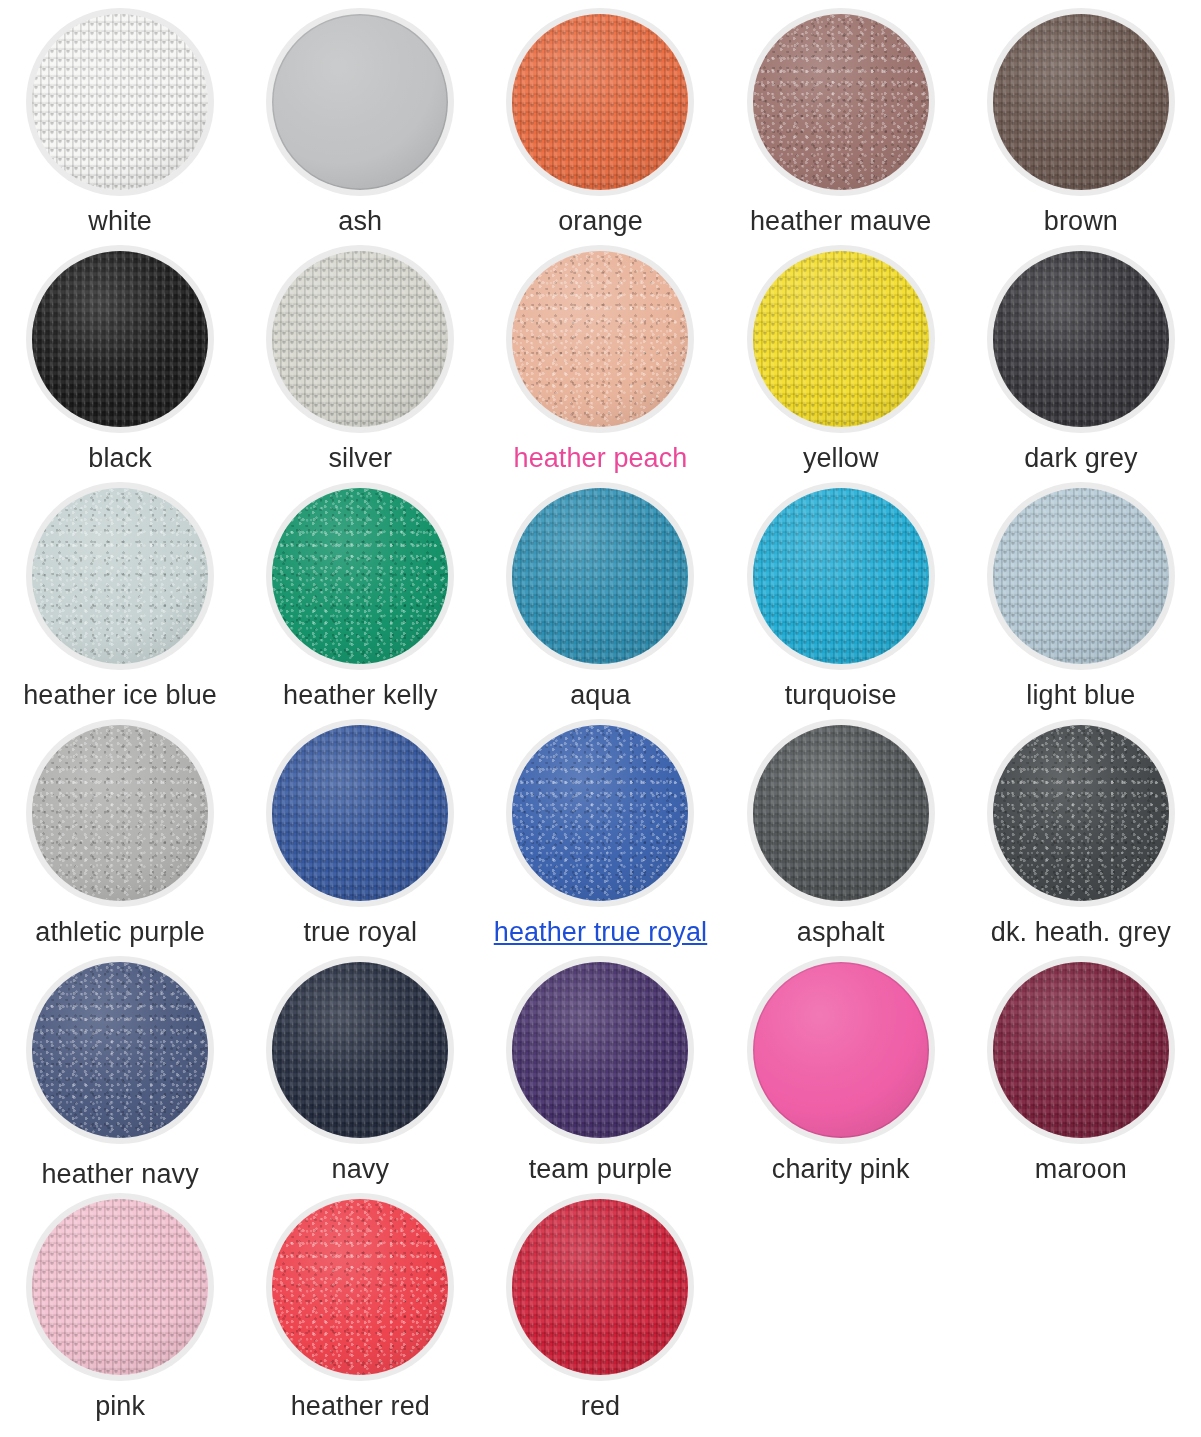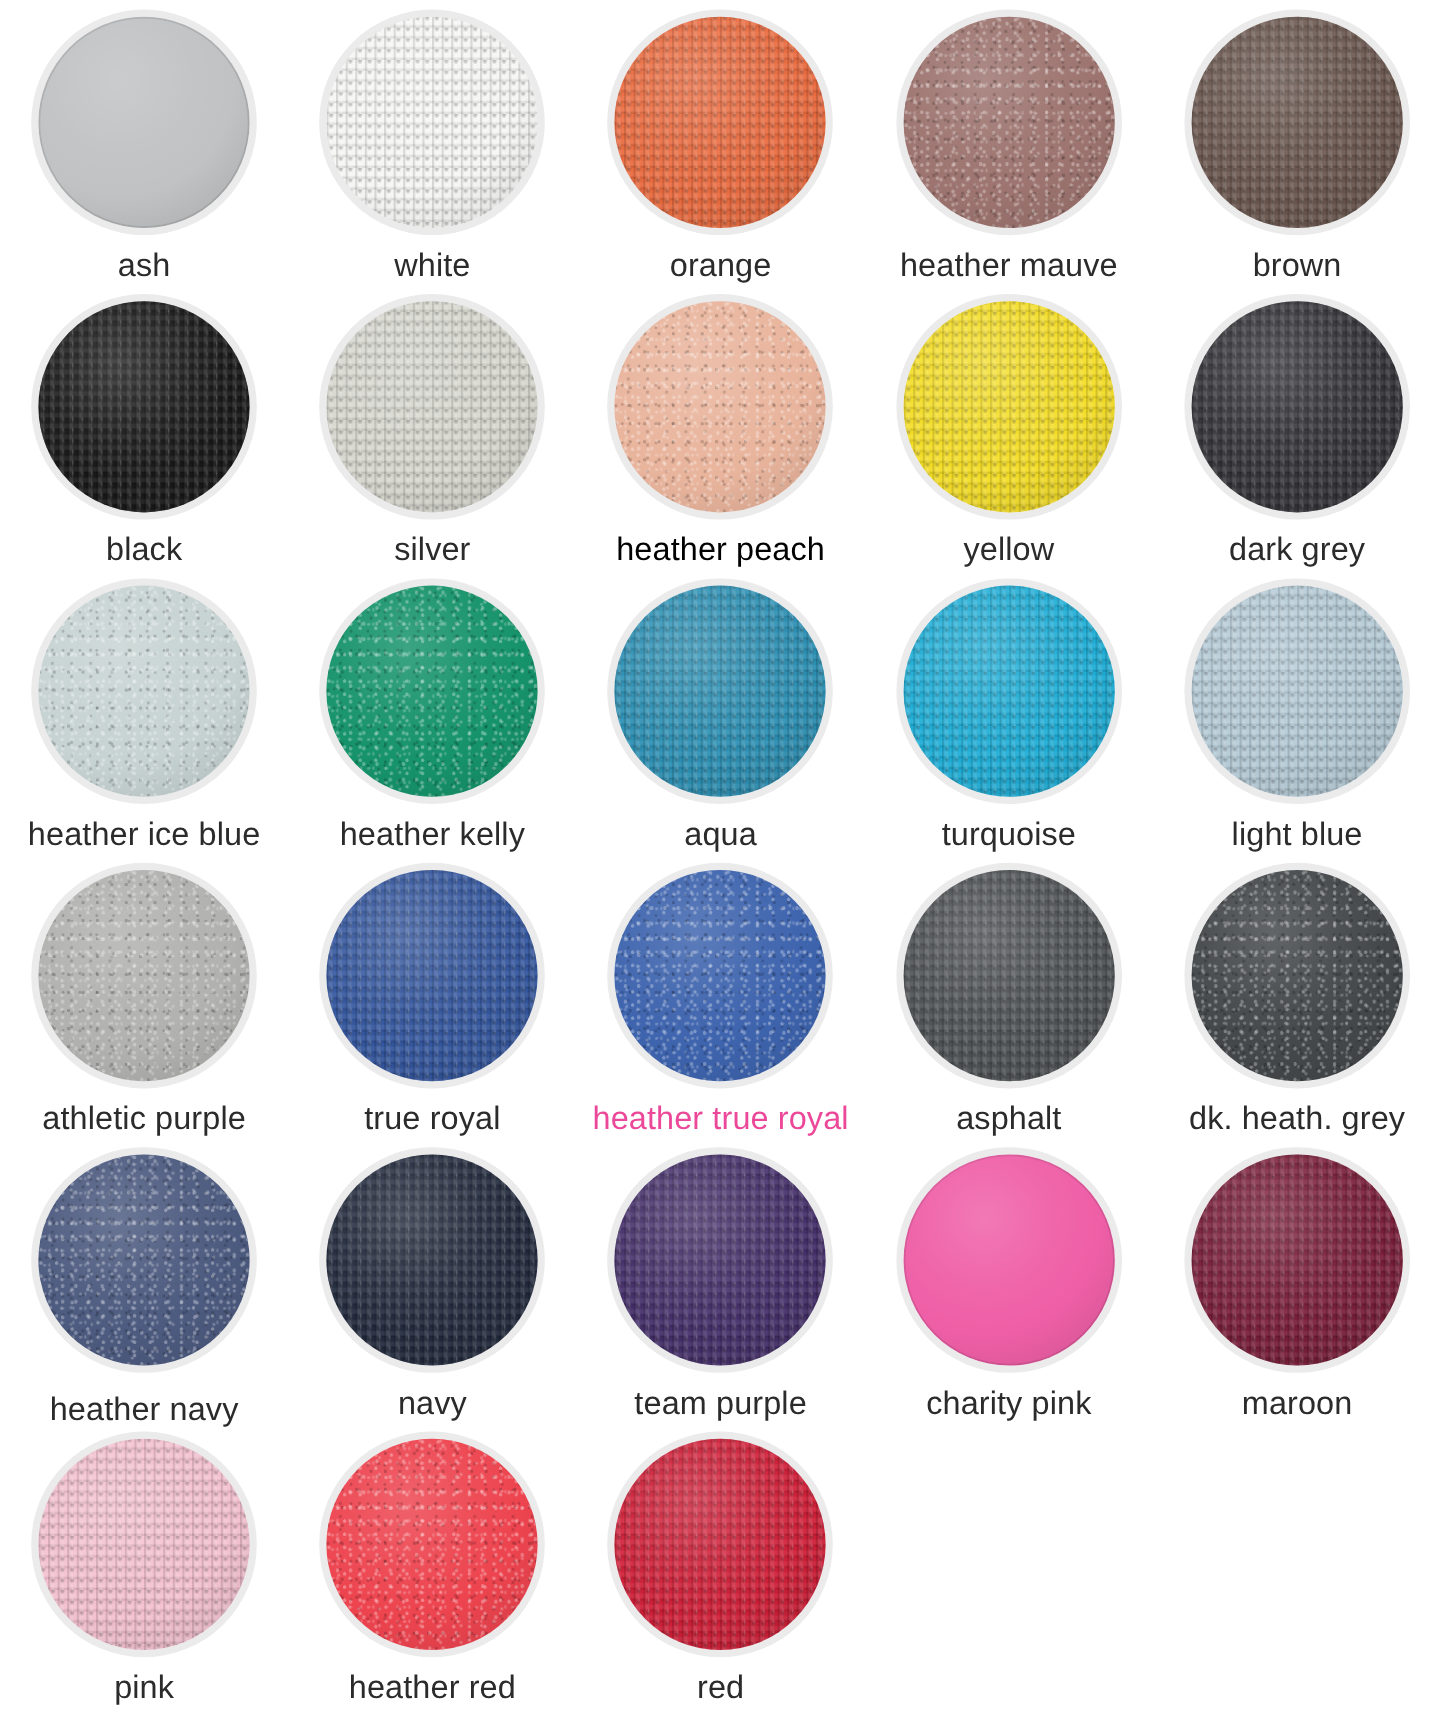--- a/index.html
+++ b/index.html
@@ -134,36 +134,36 @@
     line-height: 1.1;
     white-space: nowrap;
   }
 </style>
 </head>
 <body style="background: rgb(255, 255, 255);">
 
 <div id="swatch-grid" style="grid-template-columns: repeat(5, 1fr);">
     <div class="swatch-cell">
       <div class="swatch-ring" style="background: rgb(235, 235, 235);">
+        <div class="swatch-disc knit" style="background-color: rgb(246, 246, 245);">
+          <div class="swatch-shade"></div>
+        </div>
+      </div>
+      <div class="swatch-label" style="color: rgb(43, 43, 43);">white</div>
+    </div>
+    <div class="swatch-cell">
+      <div class="swatch-ring" style="background: rgb(235, 235, 235);">
         <div class="swatch-disc smooth" style="background-color: rgb(192, 194, 195);">
           <div class="swatch-shade"></div>
         </div>
       </div>
       <div class="swatch-label" style="color: rgb(43, 43, 43);">ash</div>
     </div>
     <div class="swatch-cell">
       <div class="swatch-ring" style="background: rgb(235, 235, 235);">
-        <div class="swatch-disc knit" style="background-color: rgb(246, 246, 245);">
-          <div class="swatch-shade"></div>
-        </div>
-      </div>
-      <div class="swatch-label" style="color: rgb(43, 43, 43);">white</div>
-    </div>
-    <div class="swatch-cell">
-      <div class="swatch-ring" style="background: rgb(235, 235, 235);">
         <div class="swatch-disc knit" style="background-color: rgb(234, 106, 62);">
           <div class="swatch-shade"></div>
         </div>
       </div>
       <div class="swatch-label" style="color: rgb(43, 43, 43);">orange</div>
     </div>
     <div class="swatch-cell">
       <div class="swatch-ring" style="background: rgb(235, 235, 235);">
         <div class="swatch-disc heather" style="background-color: rgb(157, 116, 111);">
           <div class="swatch-shade"></div>
@@ -194,21 +194,21 @@
         </div>
       </div>
       <div class="swatch-label" style="color: rgb(43, 43, 43);">silver</div>
     </div>
     <div class="swatch-cell">
       <div class="swatch-ring" style="background: rgb(235, 235, 235);">
         <div class="swatch-disc heather" style="background-color: rgb(233, 180, 156);">
           <div class="swatch-shade"></div>
         </div>
       </div>
-      <div class="swatch-label" style="color: #000000;">heather peach</div>
+      <div class="swatch-label" style="color: #ec4899;">heather peach</div>
     </div>
     <div class="swatch-cell">
       <div class="swatch-ring" style="background: rgb(235, 235, 235);">
         <div class="swatch-disc knit" style="background-color: rgb(244, 221, 36);">
           <div class="swatch-shade"></div>
         </div>
       </div>
       <div class="swatch-label" style="color: rgb(43, 43, 43);">yellow</div>
     </div>
     <div class="swatch-cell">
@@ -274,21 +274,21 @@
         </div>
       </div>
       <div class="swatch-label" style="color: rgb(43, 43, 43);">true royal</div>
     </div>
     <div class="swatch-cell">
       <div class="swatch-ring" style="background: rgb(235, 235, 235);">
         <div class="swatch-disc heather" style="background-color: rgb(62, 100, 174);">
           <div class="swatch-shade"></div>
         </div>
       </div>
-      <div class="swatch-label" style="color: #ec4899;">heather true royal</div>
+      <div class="swatch-label" style="color: #1d4ed8; text-decoration: underline;">heather true royal</div>
     </div>
     <div class="swatch-cell">
       <div class="swatch-ring" style="background: rgb(235, 235, 235);">
         <div class="swatch-disc knit" style="background-color: rgb(78, 82, 84);">
           <div class="swatch-shade"></div>
         </div>
       </div>
       <div class="swatch-label" style="color: rgb(43, 43, 43);">asphalt</div>
     </div>
     <div class="swatch-cell">

